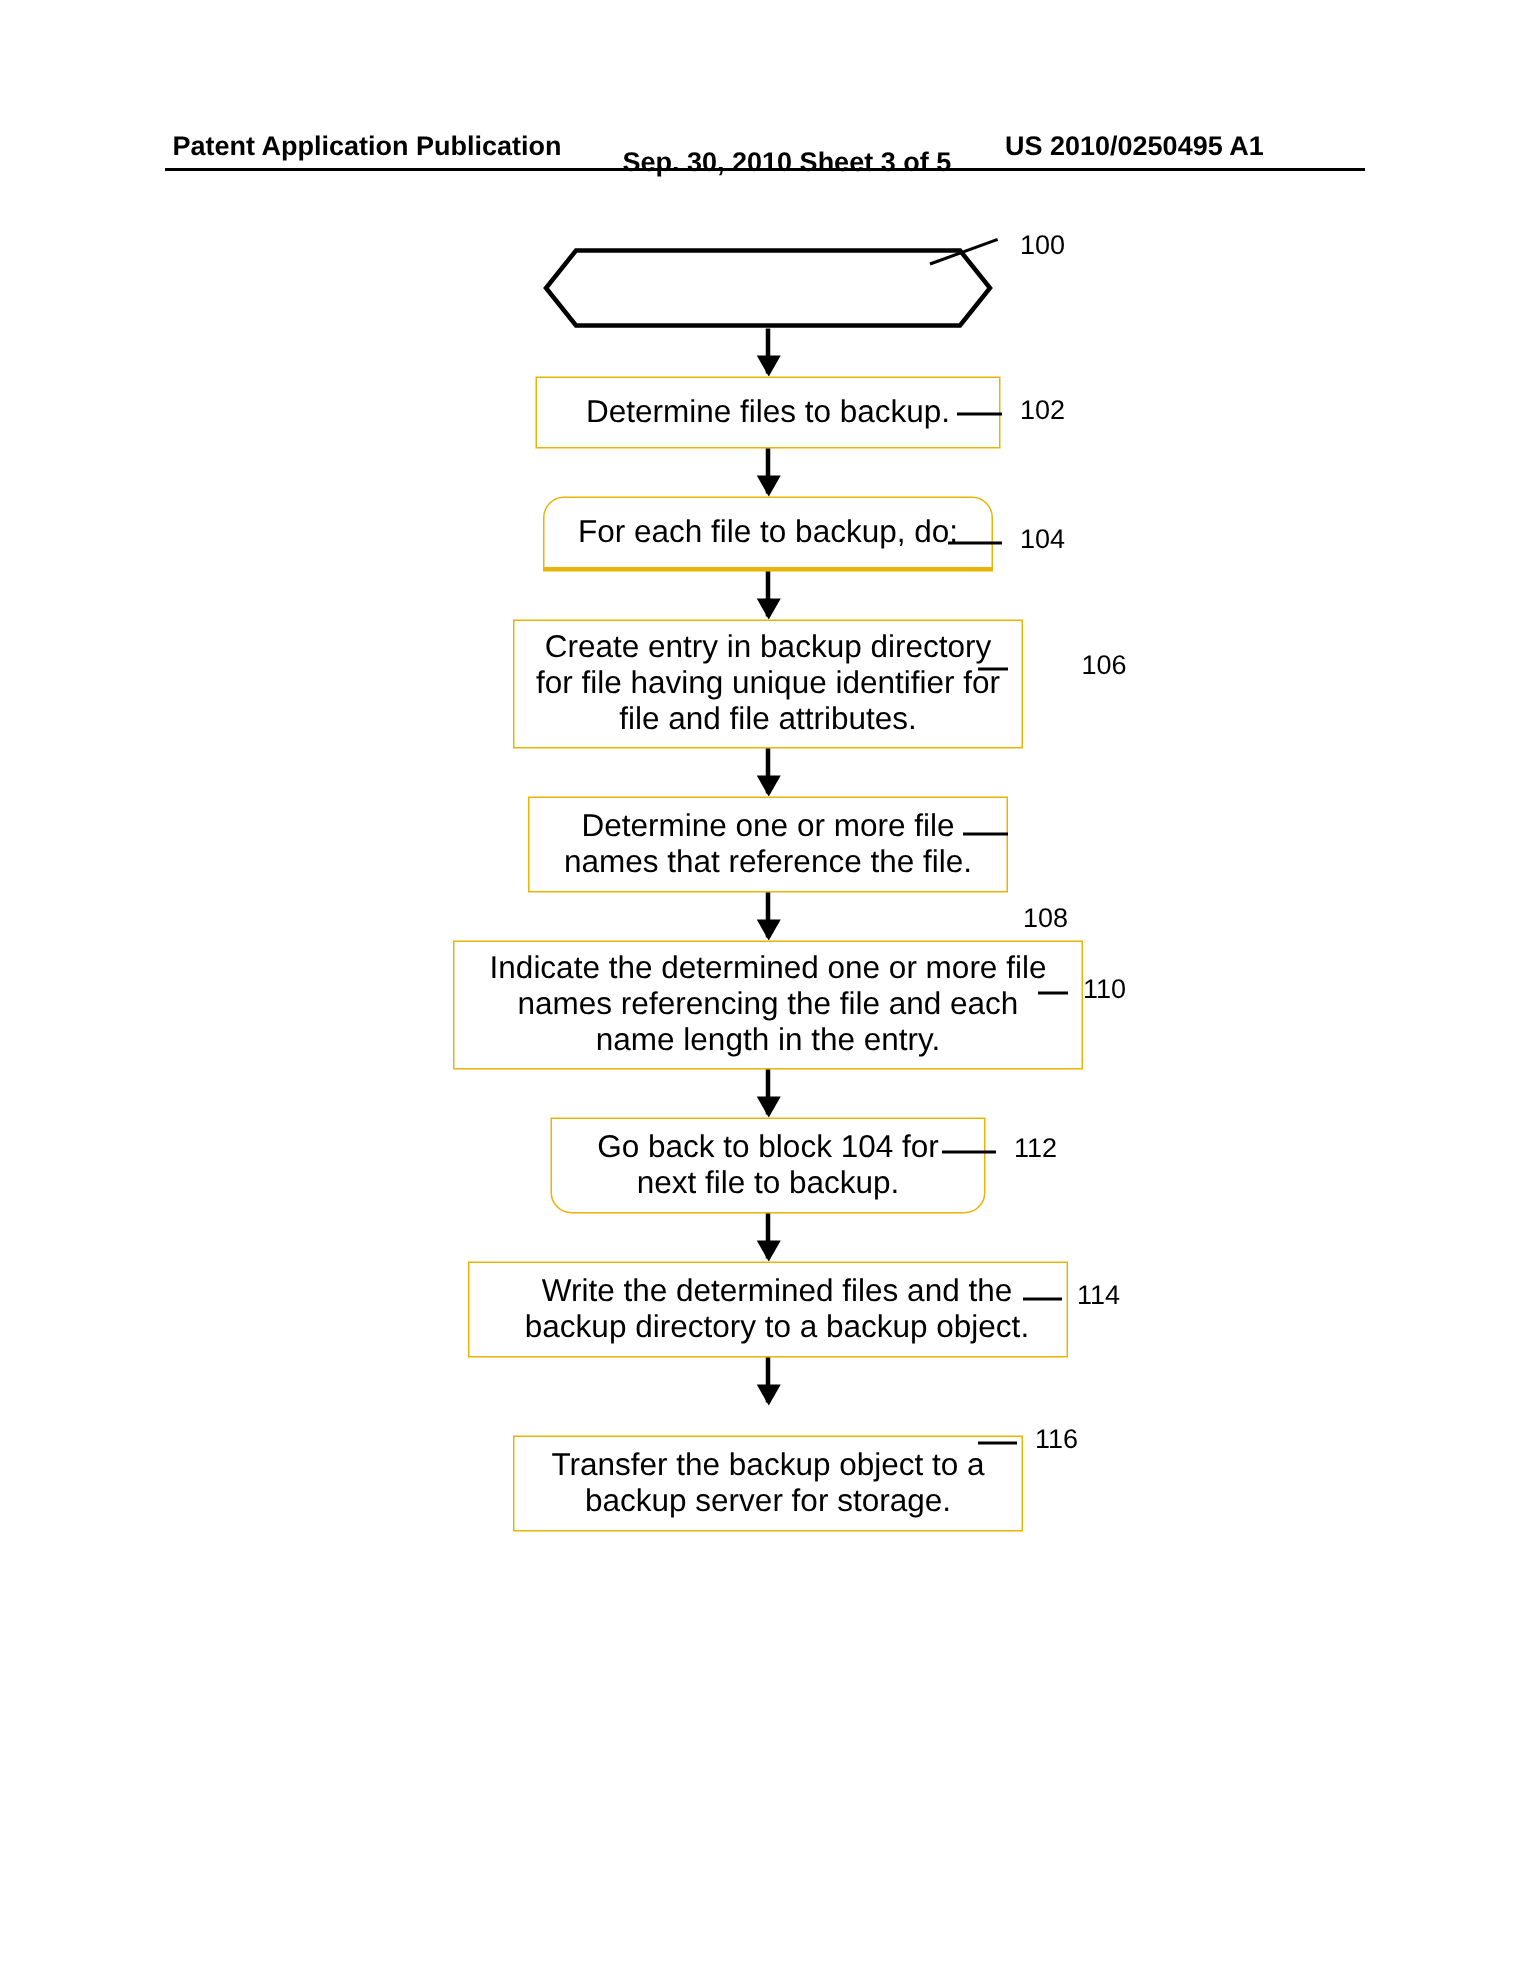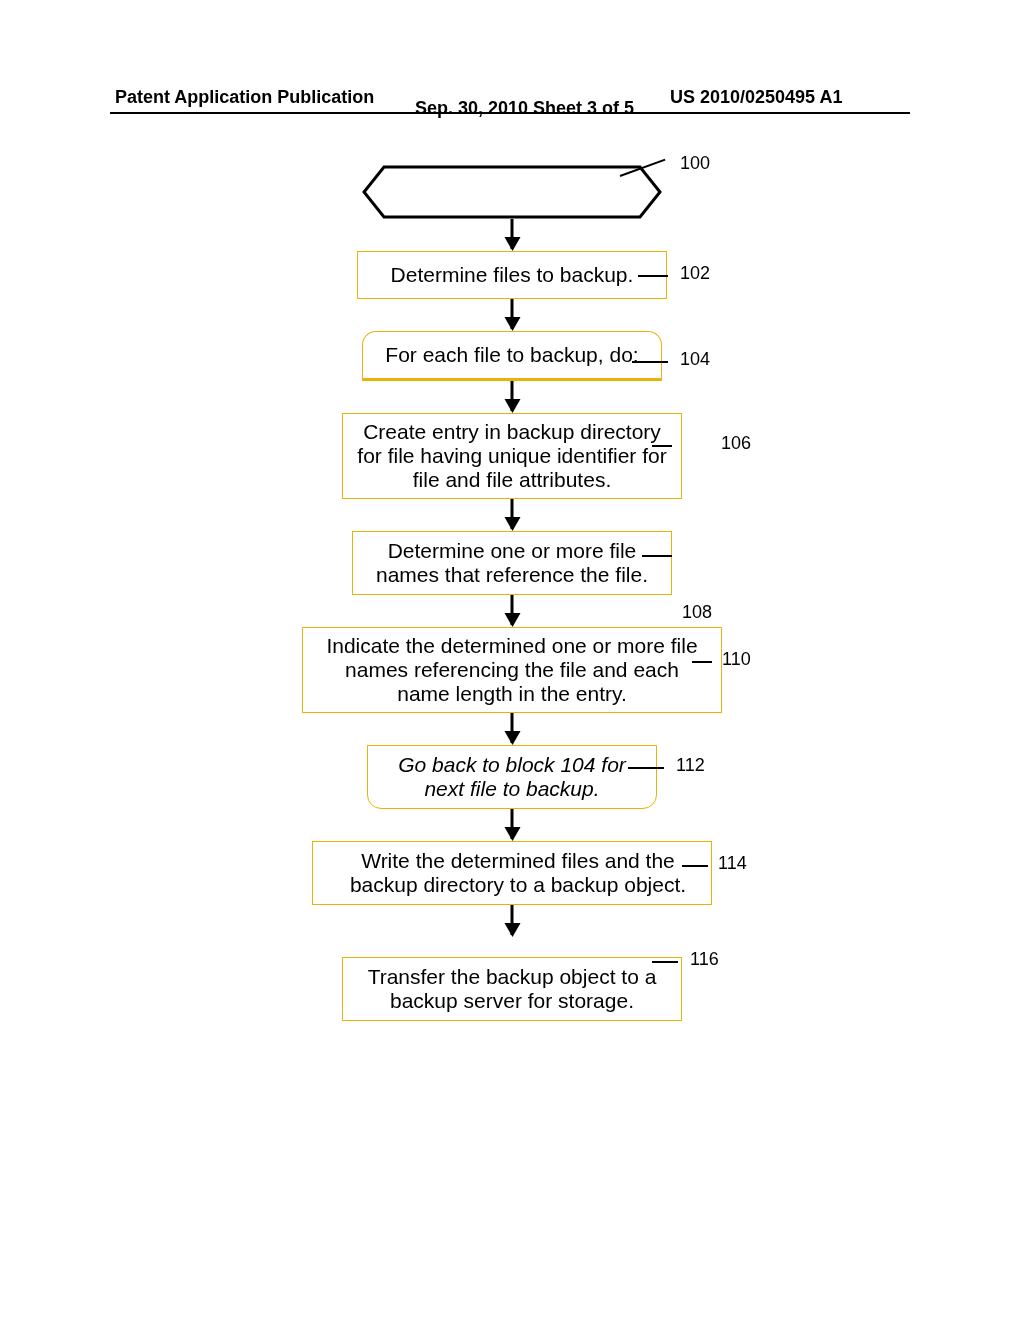--- a/index.html
+++ b/index.html
@@ -177,21 +177,21 @@
     <div class="arrow" style="top:430px; height:30px;"></div>
 
     <div class="node" style="top:462px; width:420px; height:86px;">
       <span>Indicate the determined one or more file names referencing the file and each name length in the entry.</span>
     </div>
     <div class="lead-line" style="top:496px; left:692px; width:20px;"></div>
     <div class="lead" style="top:484px; left:722px;">110</div>
 
     <div class="arrow" style="top:548px; height:30px;"></div>
 
-    <div class="node loopend" style="top:580px;font-style:italic;">
+    <div class="node loopend" style="top:580px;">
       <span>Go back to block 104 for next file to backup.</span>
     </div>
     <div class="lead-line" style="top:602px; left:628px; width:36px;"></div>
     <div class="lead" style="top:590px; left:676px;">112</div>
 
     <div class="arrow" style="top:644px; height:30px;"></div>
 
     <div class="node" style="top:676px; width:400px; height:64px;padding-left:26px;">
       <span>Write the determined files and the backup directory to a backup object.</span>
     </div>

